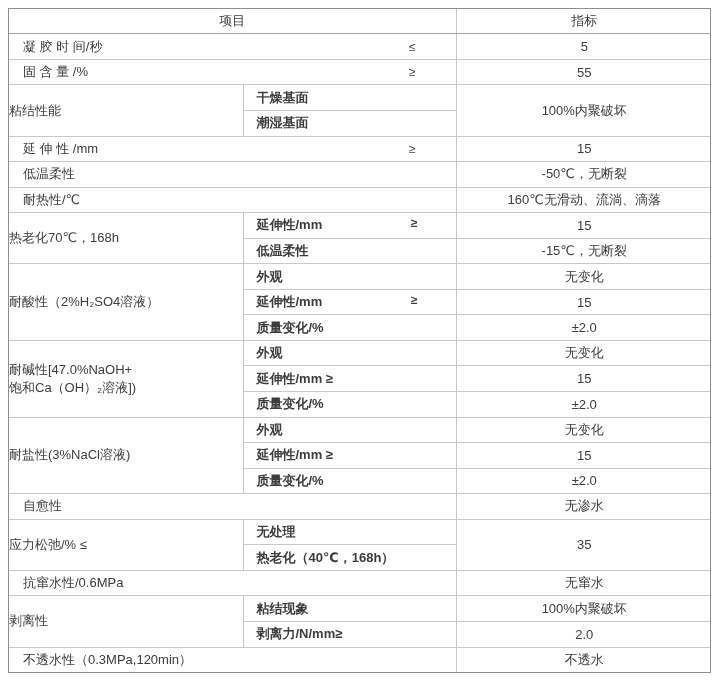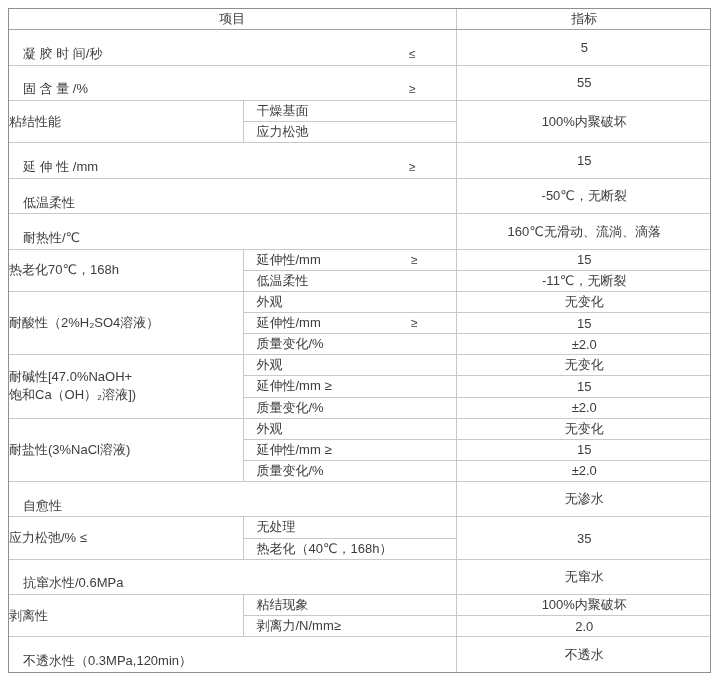--- a/index.html
+++ b/index.html
@@ -35,25 +35,25 @@
   table.spec tr:last-child>td{border-bottom:0;}
   table.spec td:first-child{border-left:0;}
   table.spec td:last-child{border-right:0;}
   tr.header-row td{border-bottom:1px solid #a3a3a3;}
 
   .head-cell{text-align:center;color:#3c3c3c;}
   .value-cell{text-align:center;color:#3c3c3c;}
   .mainflex{
     display:flex;align-items:center;justify-content:space-between;
     padding:0 40px 0 14px;
-    margin-top:13px;
   }
   .subflex{
-    display:flex;align-items:center;justify-content:space-between;
+    display:flex;justify-content:space-between;
     padding:0 38px 0 13px;
+    font-weight:bold;
   }
   .group-cell{padding-left:14px;white-space:normal;line-height:18px;margin-left:12px;}
   .glabel-line{white-space:nowrap;}
   .op{font-size:12px;color:#3c3c3c;}
   .lab{color:#3c3c3c;}
 </style>
 </head>
 <body>
 
 <div class="page">
@@ -94,21 +94,21 @@
             <td class="sub-cell">
               <div class="subflex">
                 <span class="lab">干燥基面</span>
               </div>
             </td>
             <td class="value-cell" rowspan="2">100%内聚破坏</td>
           </tr>
           <tr>
             <td class="sub-cell">
               <div class="subflex">
-                <span class="lab">应力松弛</span>
+                <span class="lab">潮湿基面</span>
               </div>
             </td>
           </tr>
           <tr>
             <td class="main-cell" colspan="2">
               <div class="mainflex">
                 <span class="lab">延 伸 性 /mm</span>
                 <span class="op">≥</span>
               </div>
             </td>
@@ -141,21 +141,21 @@
               </div>
             </td>
             <td class="value-cell">15</td>
           </tr>
           <tr>
             <td class="sub-cell">
               <div class="subflex">
                 <span class="lab">低温柔性</span>
               </div>
             </td>
-            <td class="value-cell">-11℃，无断裂</td>
+            <td class="value-cell">-15℃，无断裂</td>
           </tr>
           <tr>
             <td class="group-cell" rowspan="3">
               <div class="glabel-line">耐酸性（2%H₂SO4溶液）</div>
             </td>
             <td class="sub-cell">
               <div class="subflex">
                 <span class="lab">外观</span>
               </div>
             </td>

